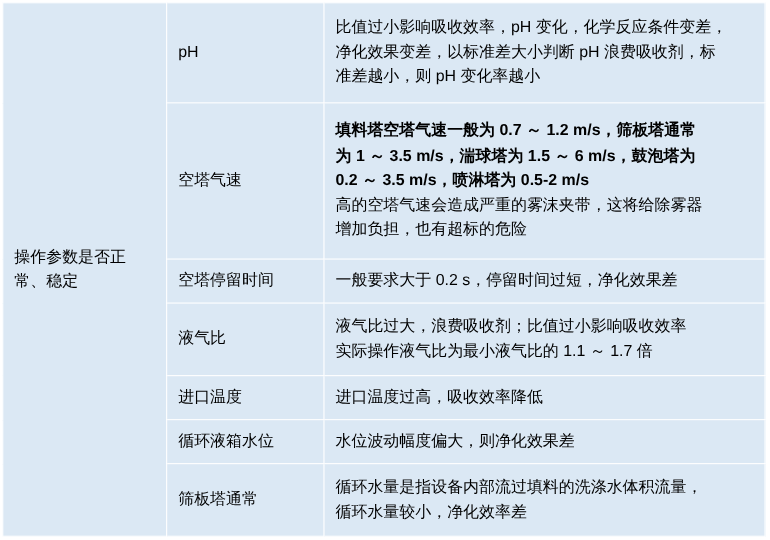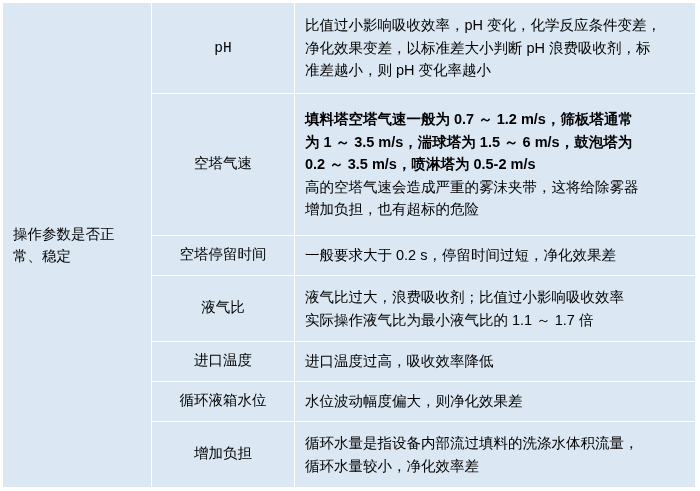--- a/index.html
+++ b/index.html
@@ -37,24 +37,22 @@
   }
   td.cat-cell {
     width: 128px;
     text-align: left;
     font-size: 15px;
     line-height: 1.6;
     padding: 6px 14px;
   }
   td.name-cell {
     width: 122px;
-    text-align: center;
     font-size: 15px;
     line-height: 1.5;
-    font-family: Liberation Mono, monospace;
   }
   td.desc-cell {
     text-align: left;
     font-size: 14.5px;
   }
   .desc-line {
     display: block;
   }
   b, .b {
     font-weight: bold;
@@ -104,21 +102,21 @@
           <span class="desc-line">进口温度过高，吸收效率降低</span>
         </td>
       </tr>
       <tr>
         <td class="name-cell">循环液箱水位</td>
         <td class="desc-cell">
           <span class="desc-line">水位波动幅度偏大，则净化效果差</span>
         </td>
       </tr>
       <tr>
-        <td class="name-cell">增加负担</td>
+        <td class="name-cell">筛板塔通常</td>
         <td class="desc-cell">
           <span class="desc-line">循环水量是指设备内部流过填料的洗涤水体积流量，</span>
           <span class="desc-line">循环水量较小，净化效率差</span>
         </td>
       </tr>
     </tbody>
   </table>
 </div>
 
 </body></html>

